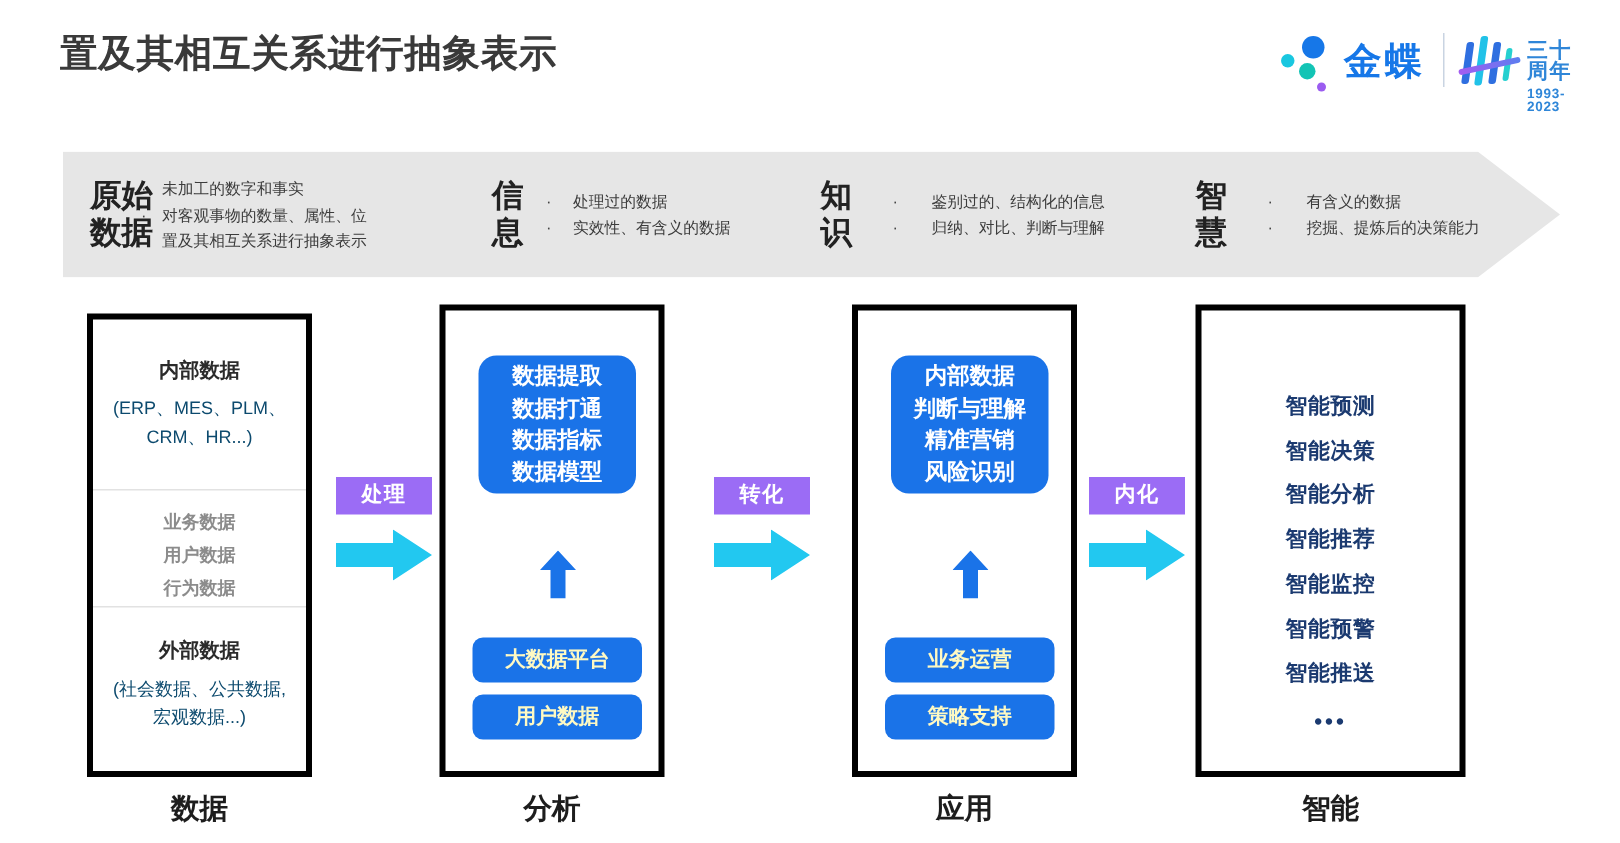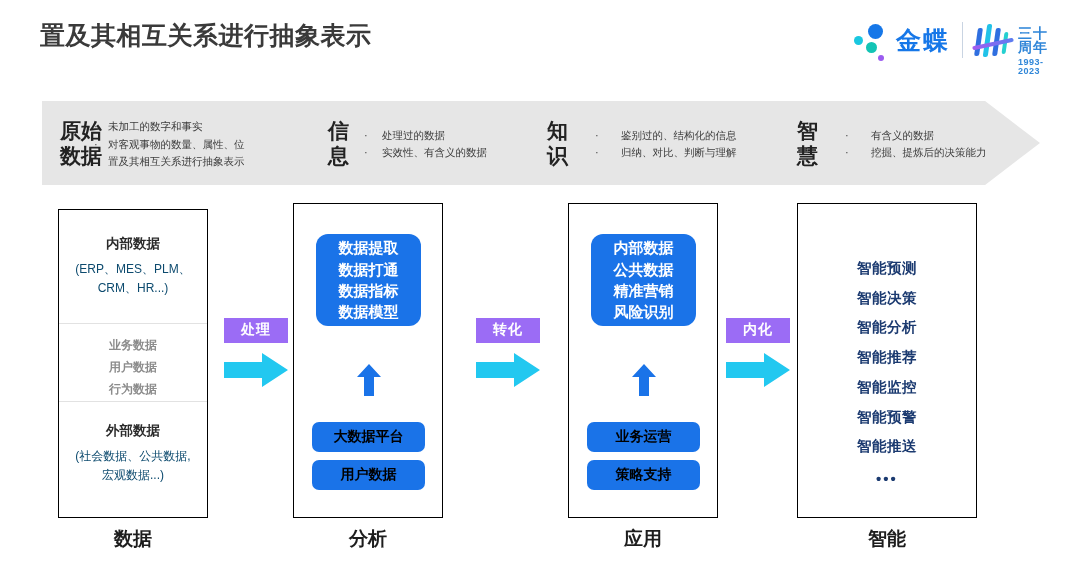--- a/index.html
+++ b/index.html
@@ -93,21 +93,21 @@
   .seg-2 .seg-bullets { margin-left: 6px; }
   .seg-3 .seg-bullets, .seg-4 .seg-bullets { margin-left: 18px; }
   .seg-3 .seg-bullet, .seg-4 .seg-bullet { width: 26px; flex: 0 0 26px; }
   .seg-2 .seg-bullet { width: 18px; flex: 0 0 18px; }
   .seg-1 .seg-row { line-height: 1.62; }
 
   
   .card {
     position: absolute;
     background: #ffffff;
-    border: 1px solid #000000;
+    border: 4px solid #000000;
     box-sizing: border-box;
   }
   .card-1 { left: 58px;  top: 209px; width: 150px; height: 309px; }
   .card-2 { left: 293px; top: 203px; width: 150px; height: 315px; }
   .card-3 { left: 568px; top: 203px; width: 150px; height: 315px; }
   .card-4 { left: 797px; top: 203px; width: 180px; height: 315px; }
 
   .c1-block { position: absolute; left: 0; width: 100%; text-align: center; box-sizing: border-box; }
   .c1-top { top: 25px; }
   .c1-mid { top: 124px; }
@@ -126,21 +126,21 @@
     color: #ffffff;
     text-align: right;
     font-weight: bold;
     display: flex; flex-direction: column;
     align-items: center; justify-content: center;
     box-sizing: border-box;
   }
   .bluebox-main { left: 22px; top: 30px; width: 105px; height: 92px; font-size: 15px; line-height: 1.42; }
   .pill {
     position: absolute; left: 18px; width: 113px; height: 30px;
-    background: #1a73e8; border-radius: 7px; color: #000000;
+    background: #1a73e8; border-radius: 7px; color: #fef9c3;
     font-size: 14px; font-weight: bold;
     display: flex; align-items: center; justify-content: center;
   }
   .pill-a { top: 218px; }
   .pill-b { top: 256px; }
 
   .up-arrow {
     position: absolute; left: 63px; top: 160px;
     width: 24px; height: 32px;
   }
@@ -344,21 +344,21 @@
     <div class="conn-arrow">
       <svg width="64" height="34" viewBox="0 0 64 34">
         <path d="M0 9 H38 V0 L64 17 L38 34 V25 H0 Z" fill="#22c8f0"></path>
       </svg>
     </div>
   </div>
 
   <div class="card card-3">
     <div class="bluebox bluebox-main">
       <div>内部数据</div>
-      <div>公共数据</div>
+      <div>判断与理解</div>
       <div>精准营销</div>
       <div>风险识别</div>
     </div>
     <div class="up-arrow">
       <svg width="24" height="32" viewBox="0 0 24 32">
         <path d="M12 0 L24 13 H17 V32 H7 V13 H0 Z" fill="#1a73e8"></path>
       </svg>
     </div>
     <div class="pill pill-a">业务运营</div>
     <div class="pill pill-b">策略支持</div>

